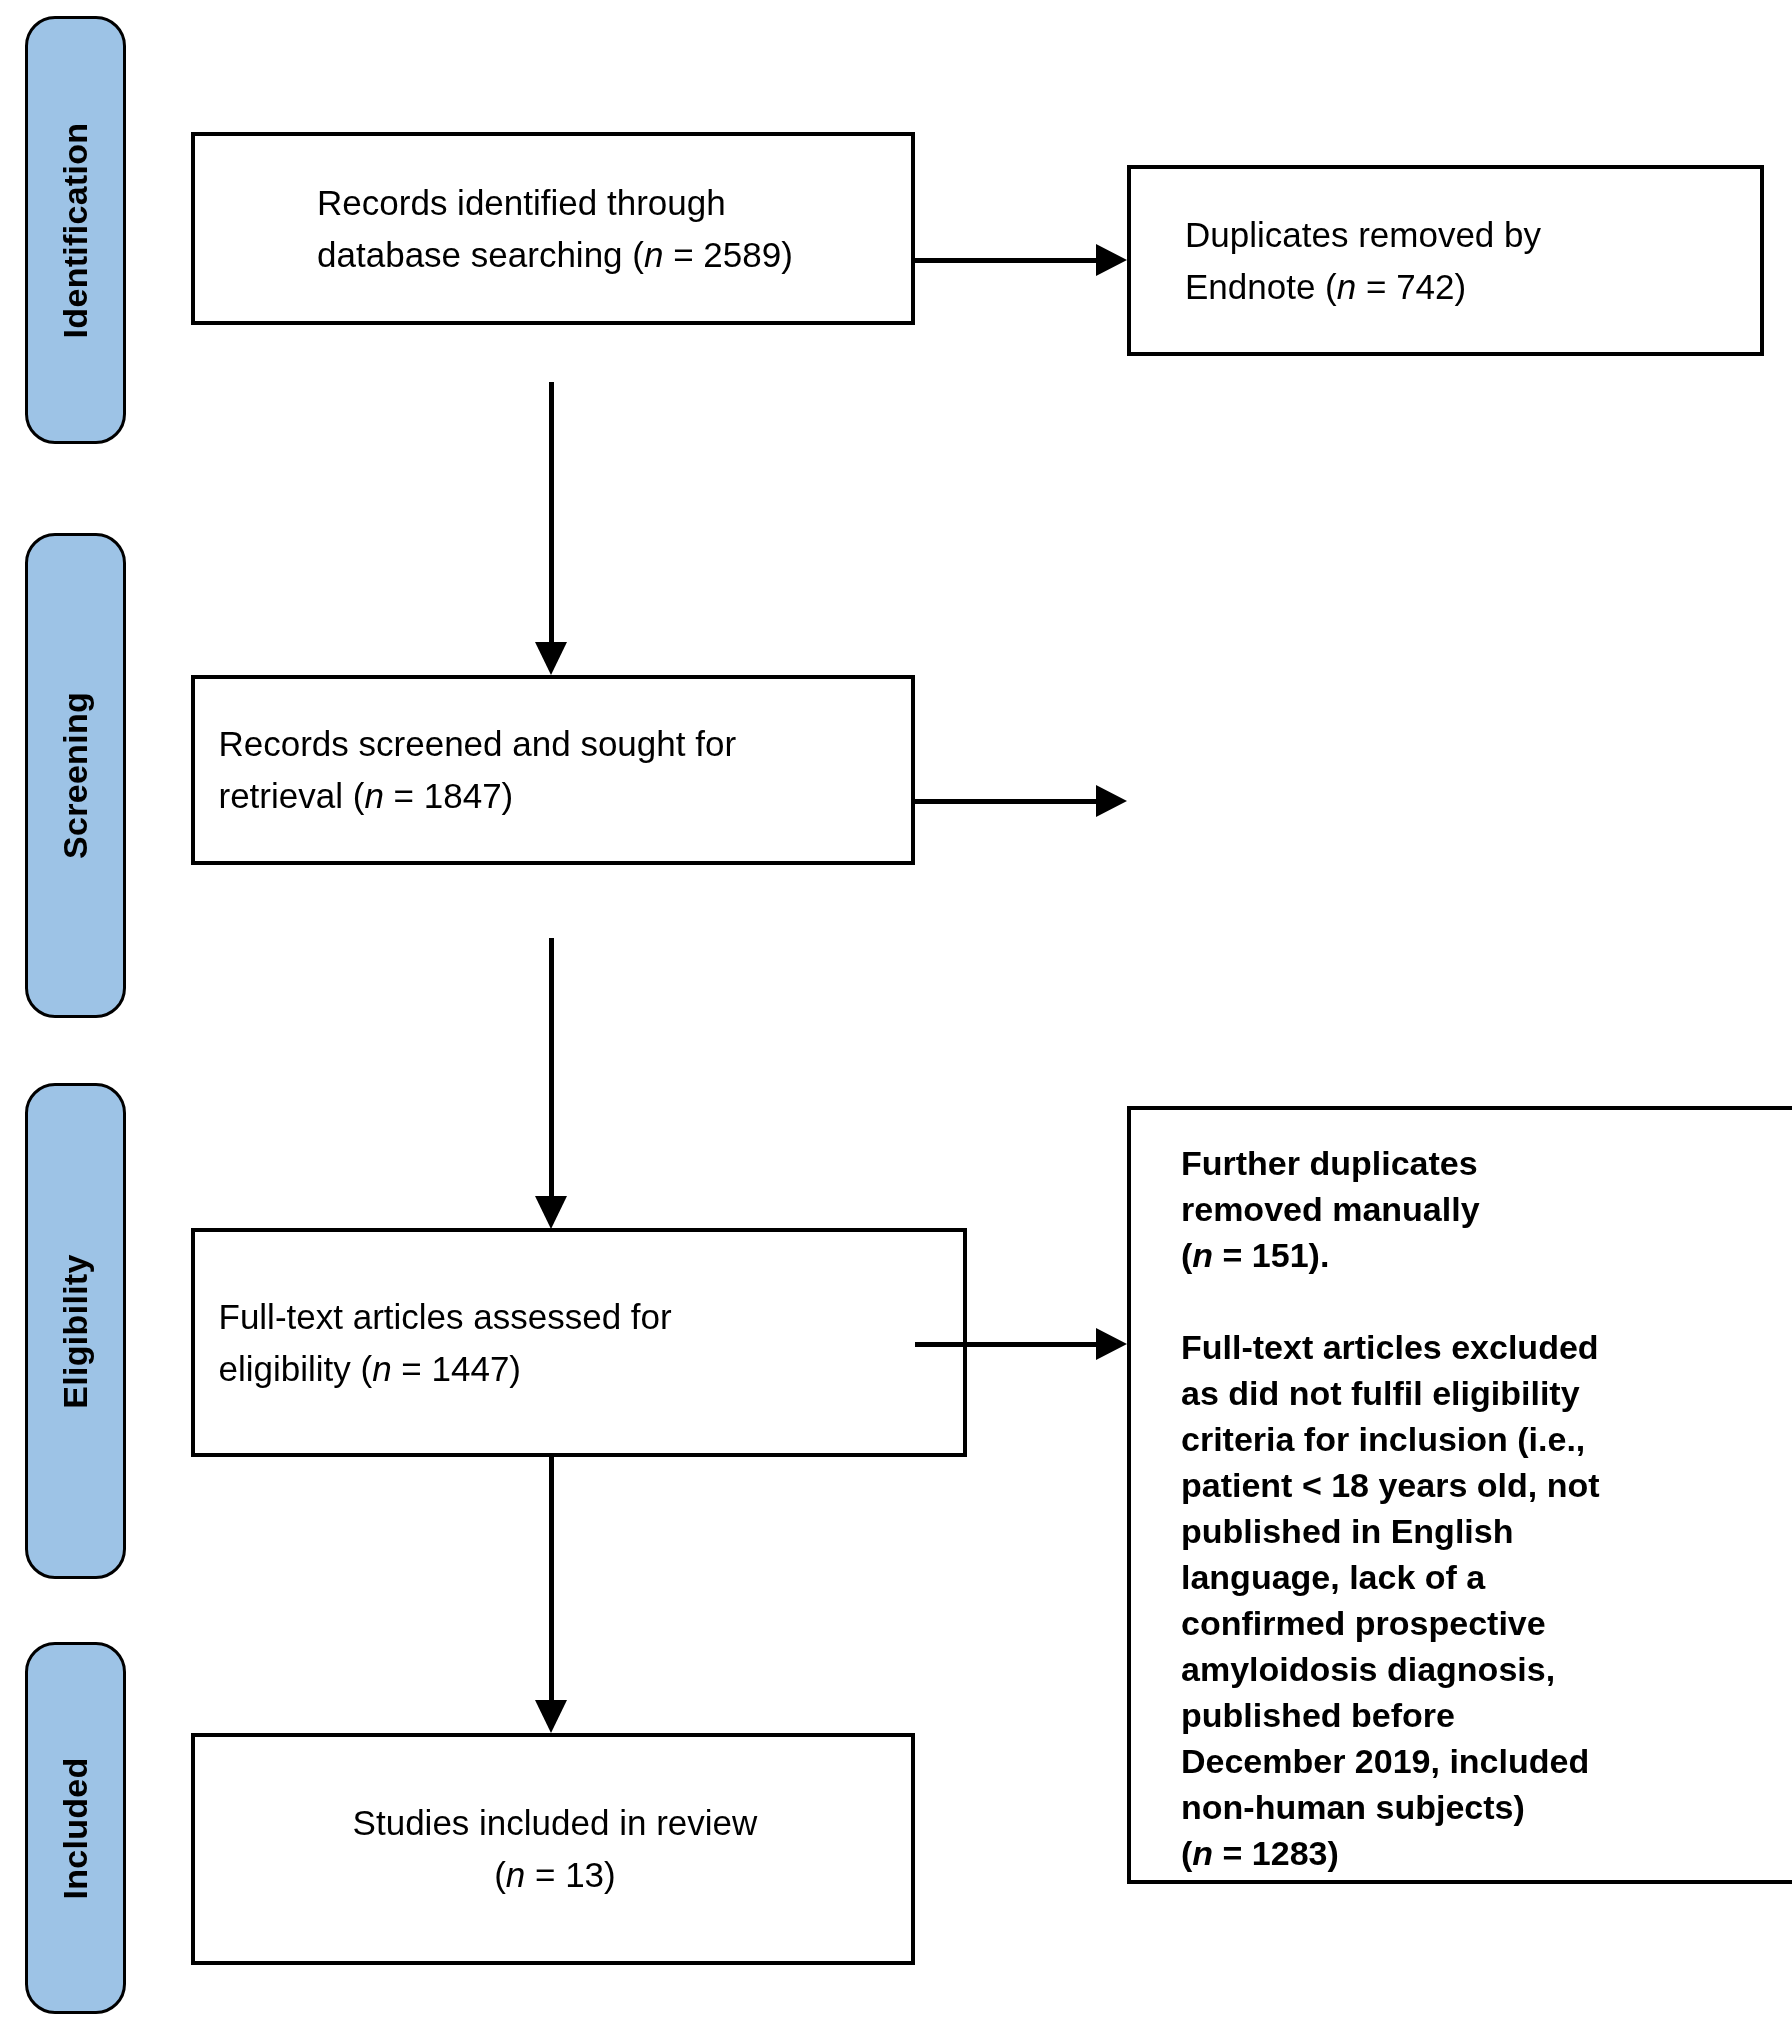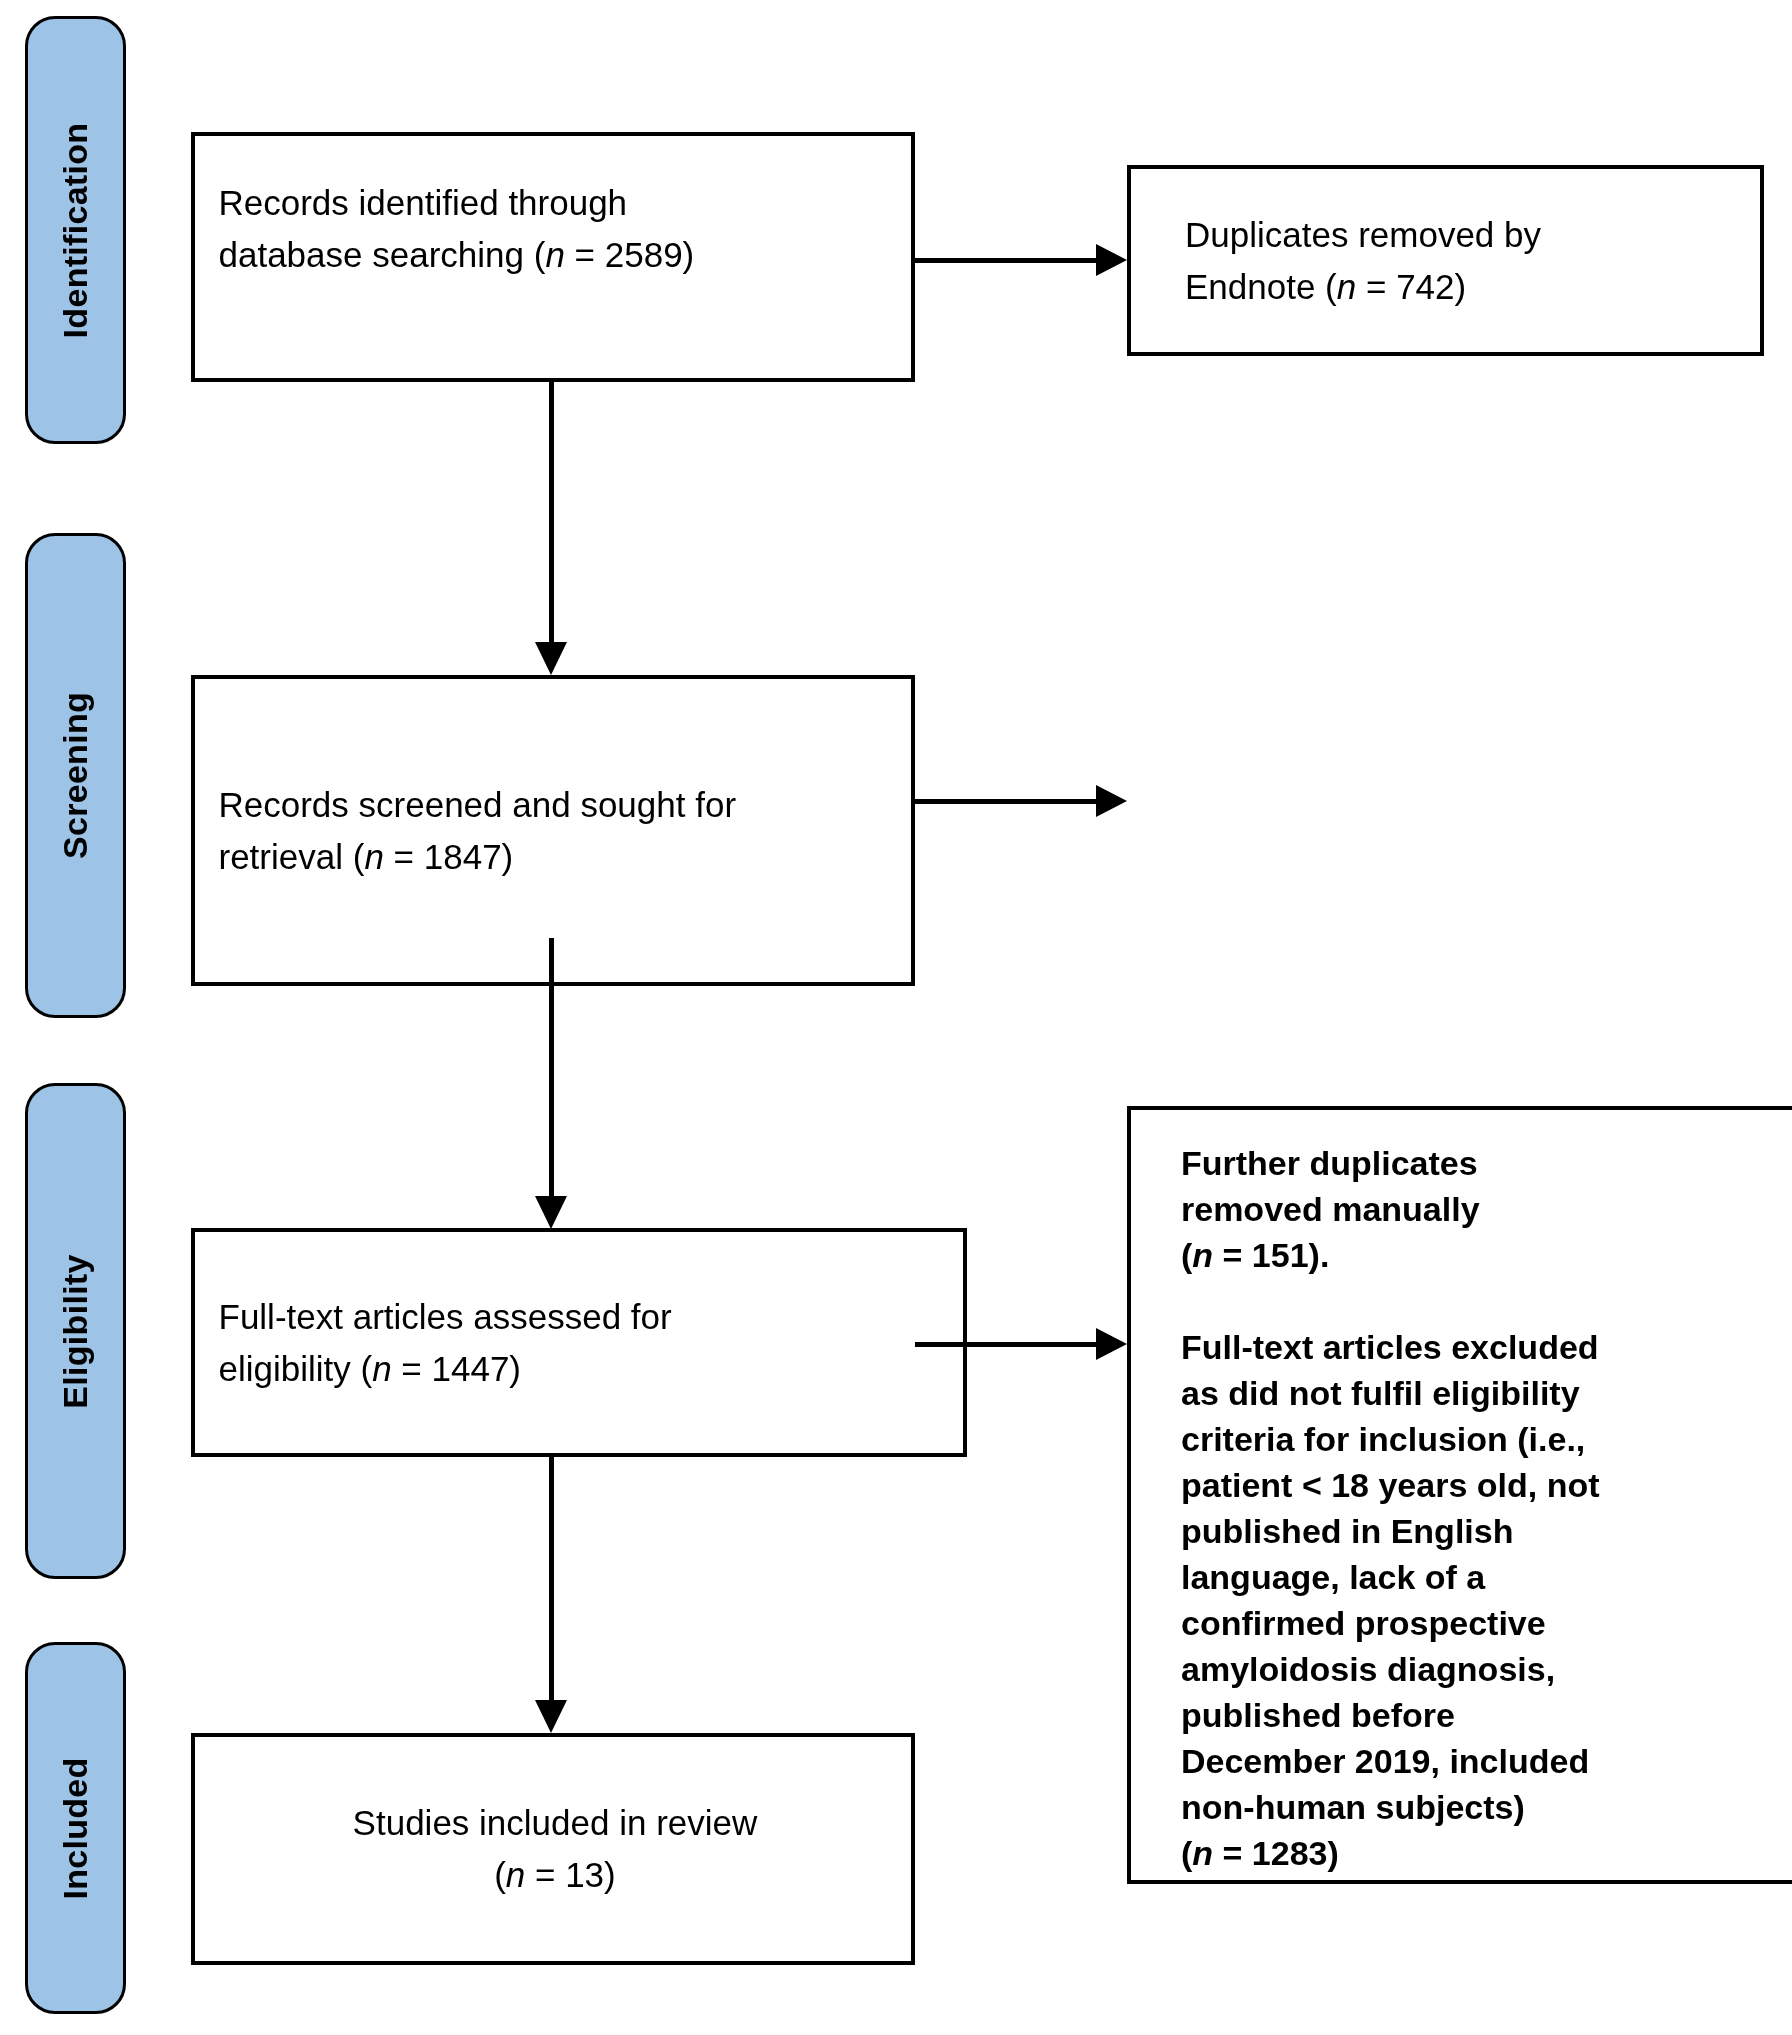--- a/index.html
+++ b/index.html
@@ -89,25 +89,25 @@
   <div class="stage" style="top:533px; height:485px;">
     <span class="vlabel">Screening</span>
   </div>
   <div class="stage" style="top:1083px; height:496px;">
     <span class="vlabel">Eligibility</span>
   </div>
   <div class="stage" style="top:1642px; height:372px;">
     <span class="vlabel">Included</span>
   </div>
 
-  <div class="box top-align" style="left:191px; top:132px; width:724px; height:250px; padding:41px 19.6px 0 23.5px;">
+  <div class="box top-align" style="left:191px; top:132px; width:724px; height:193px; padding:41px 19.6px 0 23.5px;align-items:center;">
     <div class="txt">Records identified through<br>database searching (<i>n</i> = 2589)</div>
   </div>
 
-  <div class="box" style="left:191px; top:675px; width:724px; height:311px; padding:0 19.6px 0 23.5px;">
+  <div class="box" style="left:191px; top:675px; width:724px; height:190px; padding:0 19.6px 0 23.5px;">
     <div class="txt">Records screened and sought for<br>retrieval (<i>n</i> = 1847)</div>
   </div>
 
   <div class="box" style="left:191px; top:1228px; width:776px; height:229px; padding:0 19.6px 0 23.5px;">
     <div class="txt">Full-text articles assessed for<br>eligibility (<i>n</i> = 1447)</div>
   </div>
 
   <div class="box" style="left:191px; top:1733px; width:724px; height:232px; padding:0 19.6px 0 23.5px;text-align:center;">
     <div class="txt">Studies included in review<br>(<i>n</i> = 13)</div>
   </div>

